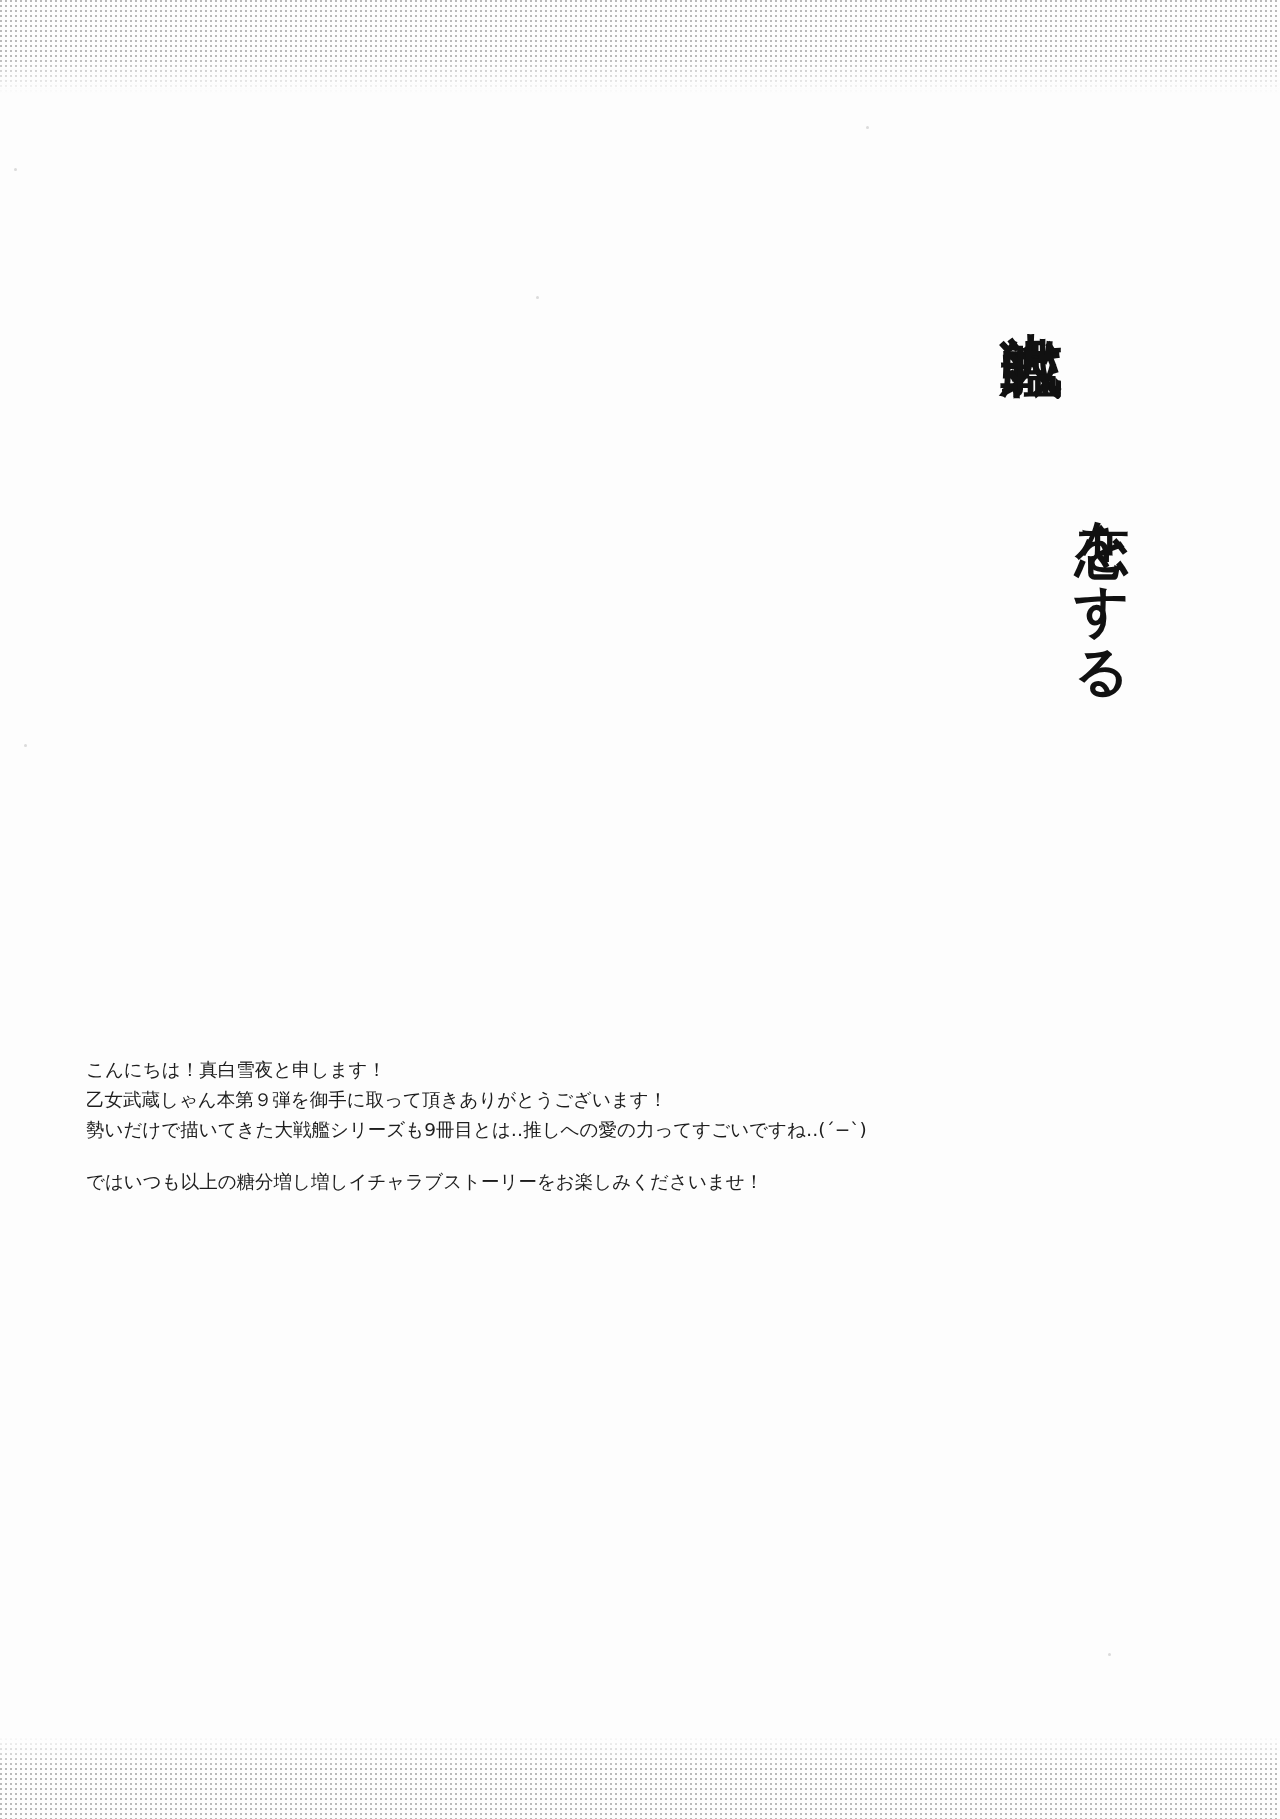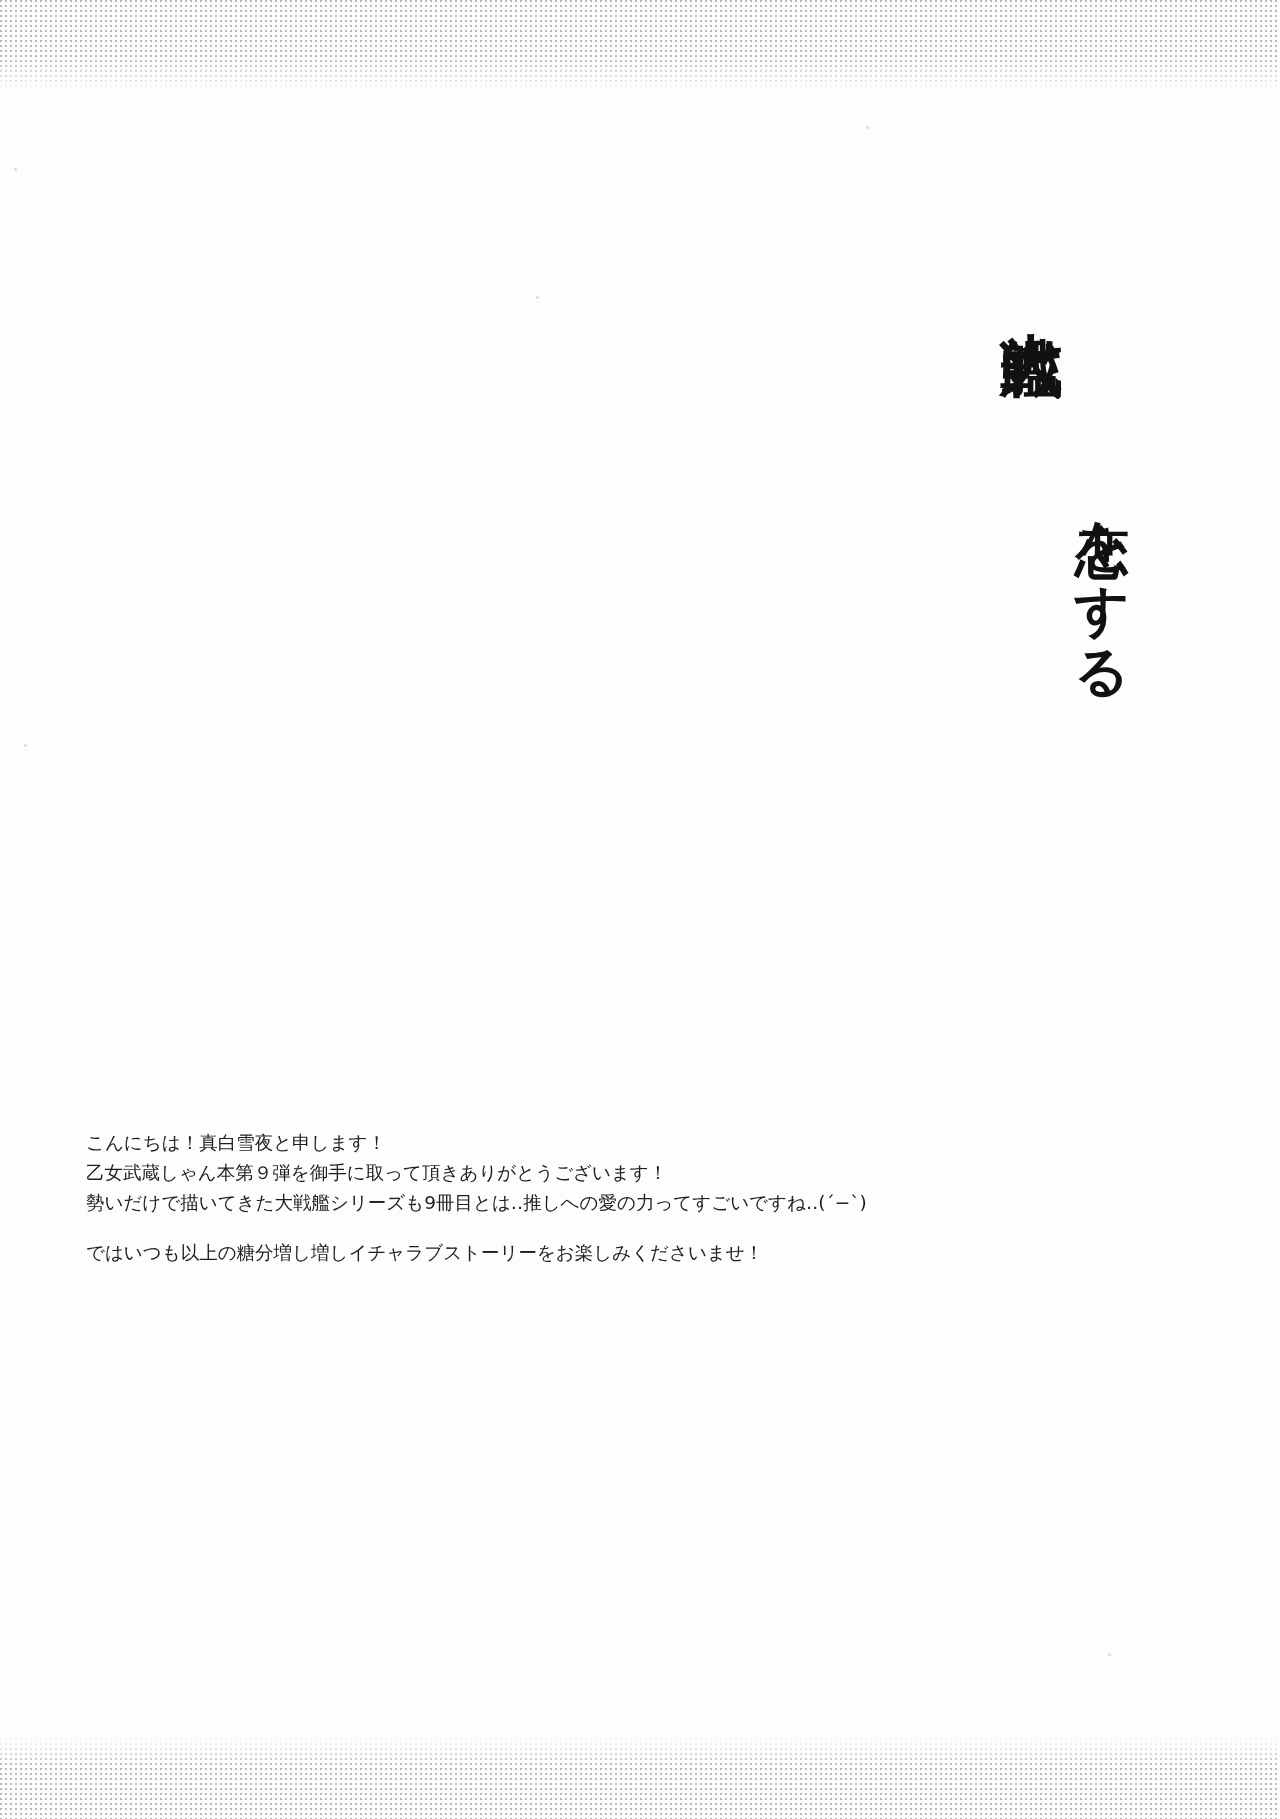--- a/index.html
+++ b/index.html
@@ -90,32 +90,32 @@
   .title-sub {
     font-size: 54px;
     font-weight: 700;
     margin-top: 196px;
   }
 
   
   .body-text {
     position: absolute;
     left: 86px;
-    top: 1128px;
+    top: 1055px;
     width: 1010px;
     font-size: 18.5px;
     line-height: 1.62;
     color: #1d1d1d;
     font-family: "DejaVu Sans", "Liberation Sans", sans-serif;
   }
   .para {
     margin: 0 0 22px 0;
     white-space: pre-wrap;
   }
-  .para:last-child { margin-bottom: 16px; font-family: Liberation Mono, monospace; }
+  .para:last-child { margin-bottom: 16px; }
 </style>
 </head>
 <body>
 
 <div class="page">
 
   <div class="dot-band top"></div>
   <div class="dot-band bottom"></div>
 
   <span class="speck" style="left:866px; top:126px; width:3px; height:3px;"></span>

